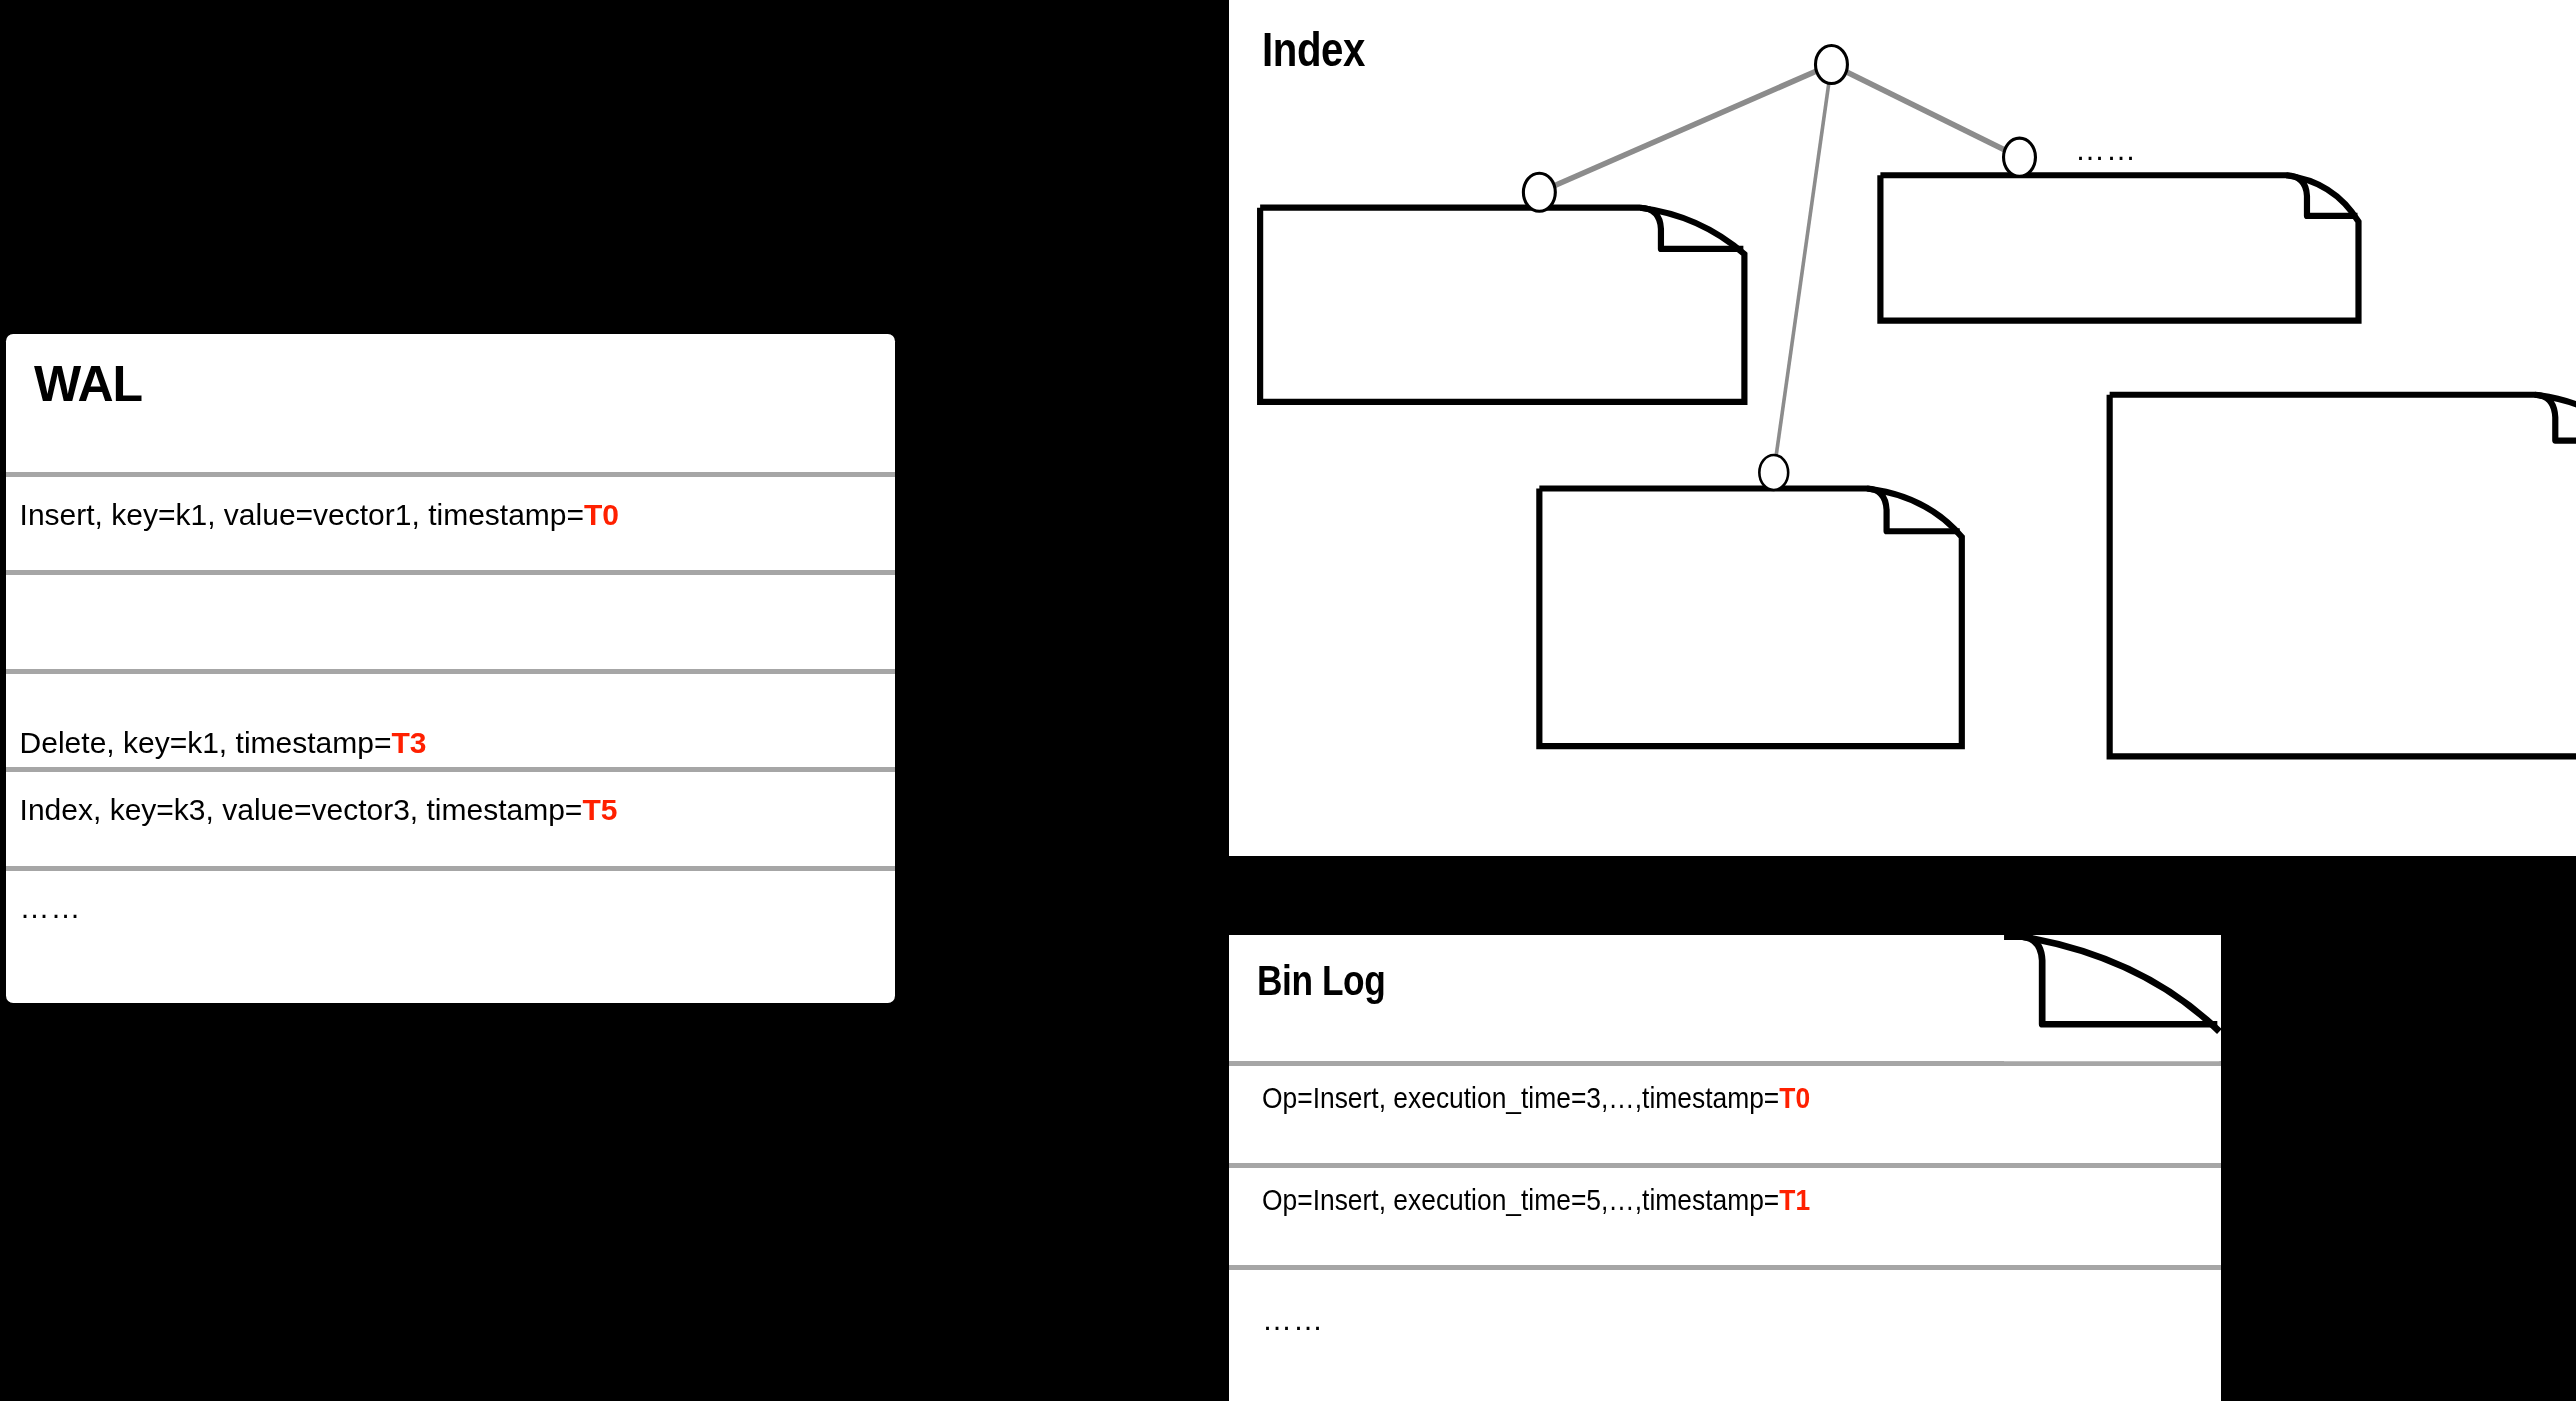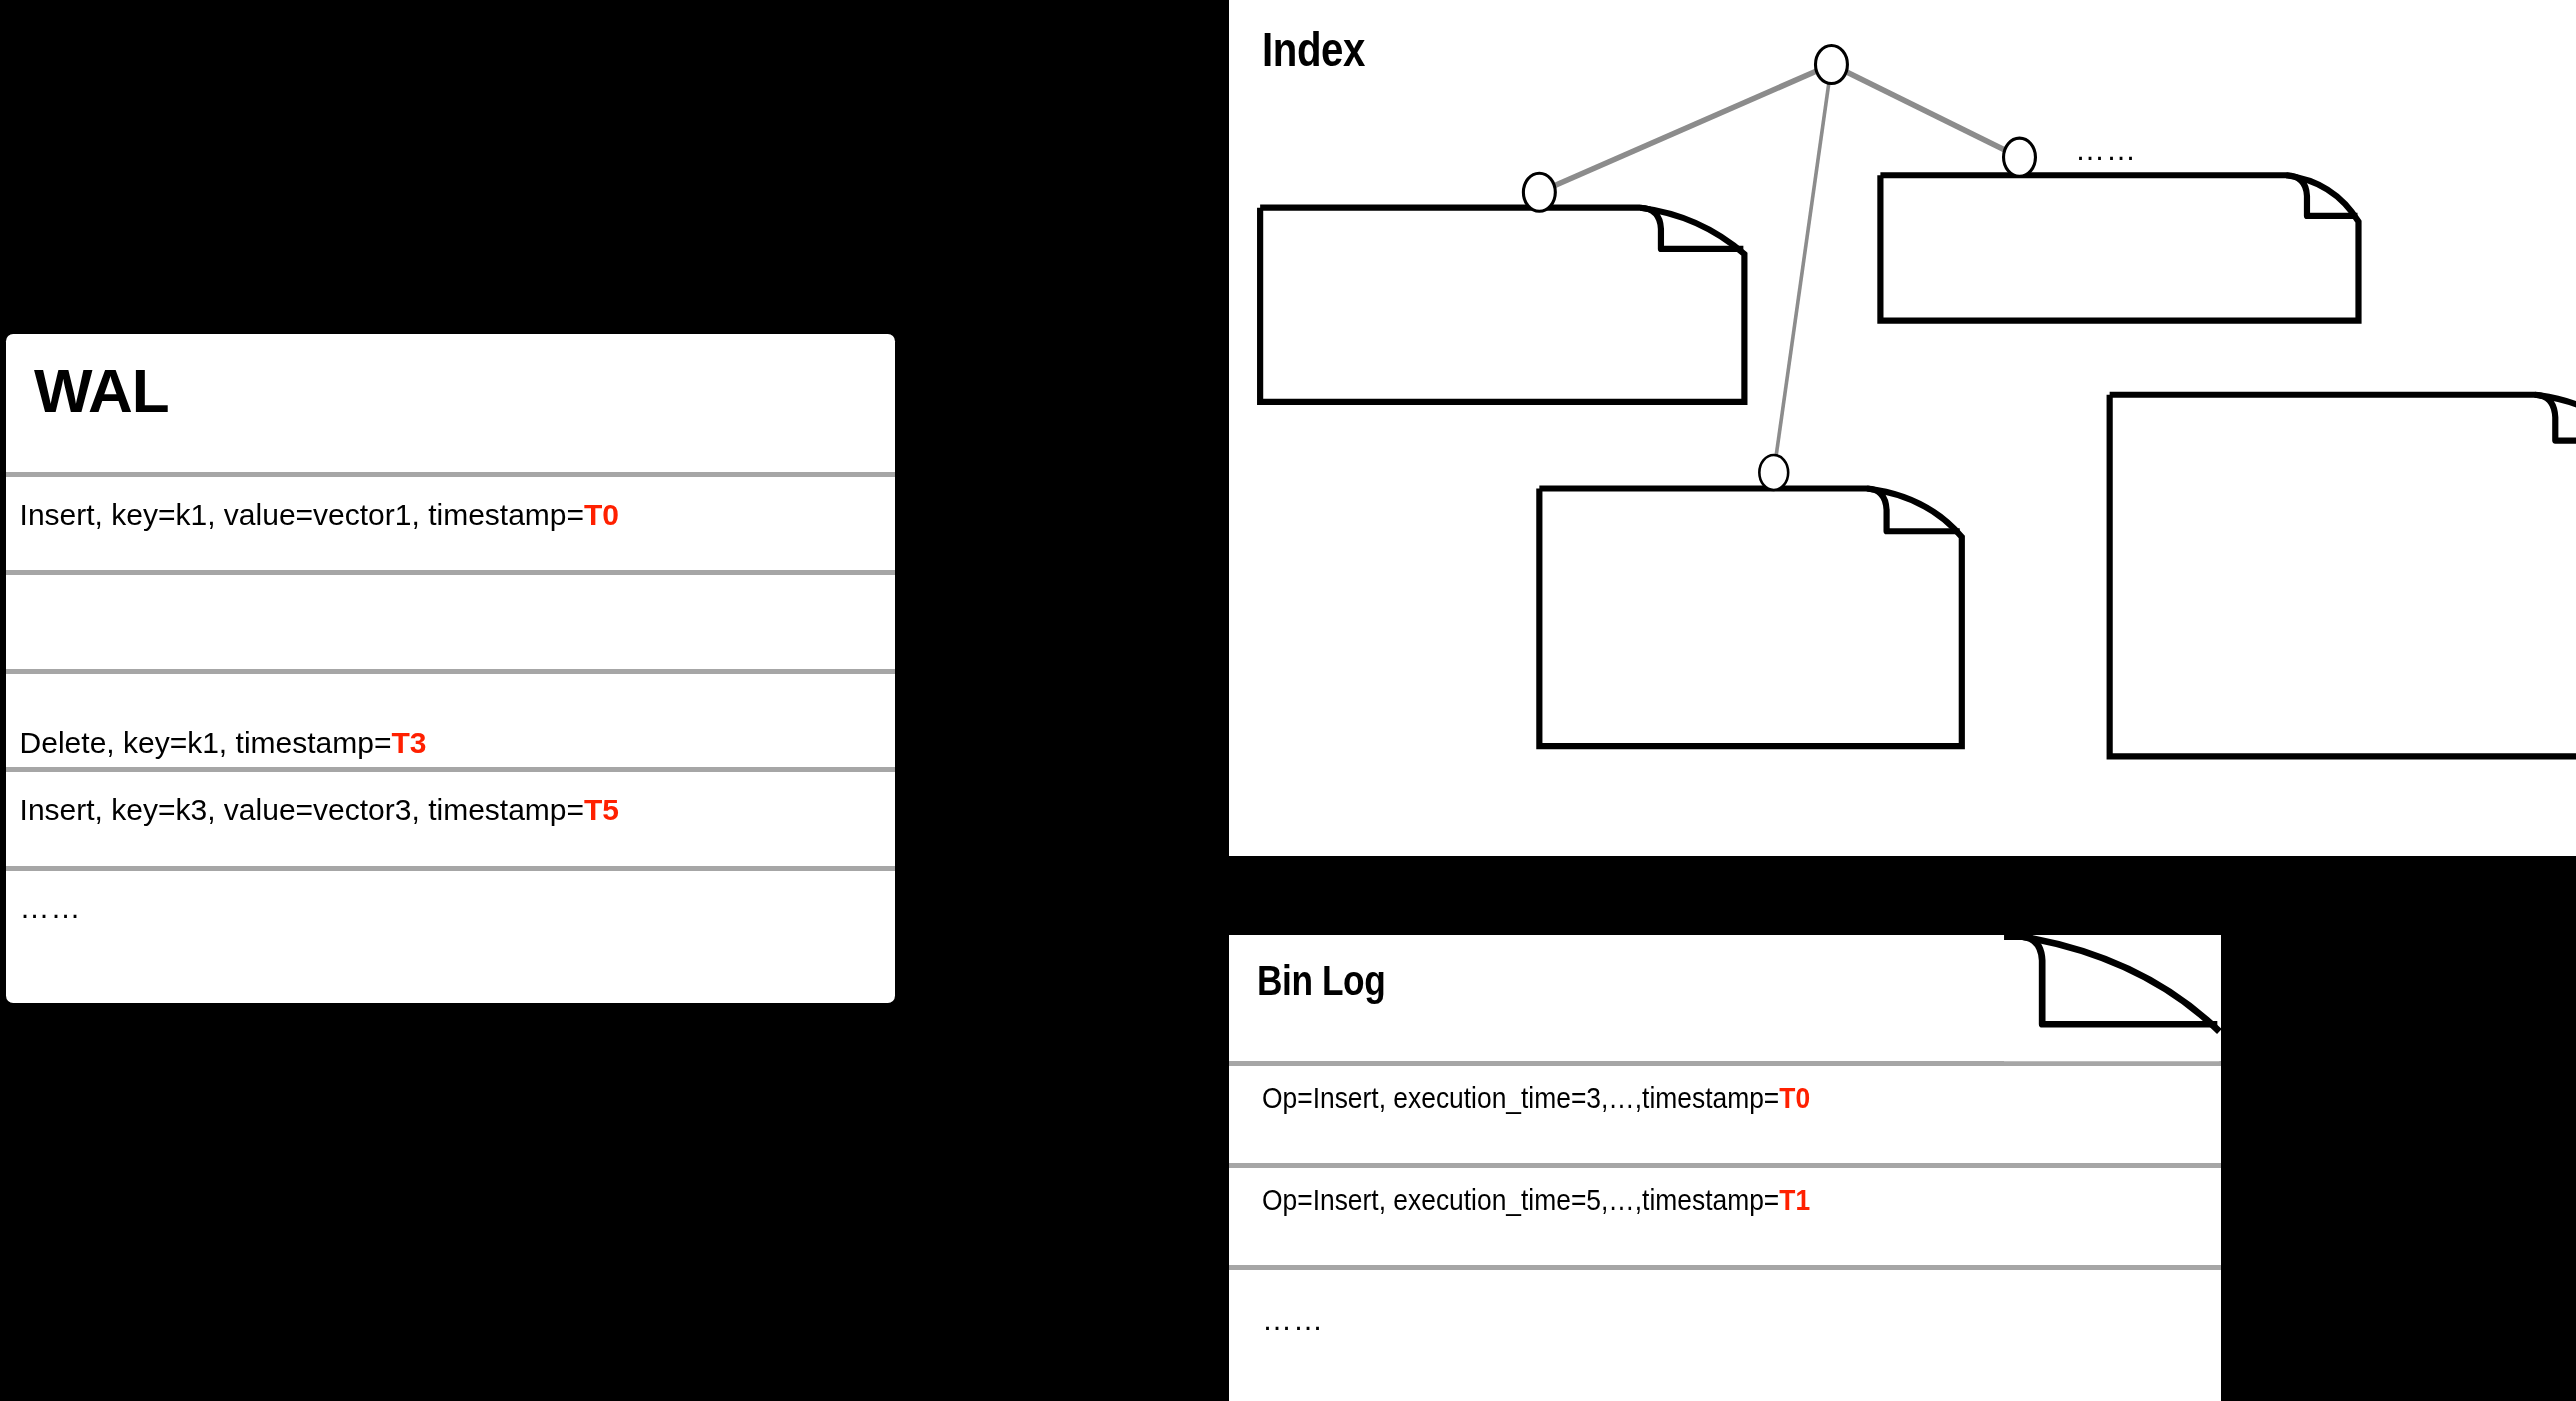--- a/index.html
+++ b/index.html
@@ -11,21 +11,21 @@
     overflow:hidden;
     font-family:"Liberation Sans", sans-serif;
   }
   .panel{position:absolute;background:#ffffff;}
   .panel-wal{left:6.2px;top:334px;width:889px;height:669px;border-radius:7.2px;}
   .panel-index{left:1229px;top:0px;width:1588px;height:856px;}
   .panel-binlog{left:1229px;top:935px;width:992px;height:467px;}
 
   .ttl{position:absolute;font-weight:bold;color:#000;letter-spacing:-0.5px;
        transform:scaleX(.82);transform-origin:left center;white-space:nowrap;}
-  .ttl-wal{left:34px;top:355px;font-size:62px;letter-spacing:-1px;transform:none;}
+  .ttl-wal{left:34px;top:355px;font-size:50px;letter-spacing:-1px;transform:none;}
   .ttl-index{left:1262px;top:20.6px;font-size:49px;}
   .ttl-delete{left:2159px;top:433px;font-size:41px;}
   .ttl-binlog{left:1257px;top:956px;font-size:43px;}
 
   .hr{position:absolute;background:#a6a6a6;height:4.6px;}
 
   .row{position:absolute;white-space:nowrap;color:#000;font-size:30px;}
   .row.sq{transform:scaleX(.88);transform-origin:left center;}
   .row .ts{color:#ff2000;font-weight:bold;}
   .dots{position:absolute;white-space:nowrap;color:#000;font-size:30px;letter-spacing:1px;}
@@ -47,21 +47,21 @@
 
   <div class="hr" style="left:6.2px;top:570px;width:889px;"></div>
 
   <div class="hr" style="left:6.2px;top:669px;width:889px;"></div>
   <div class="row" style="left:19.6px;top:694px;margin-top:32px;">
     <span>Delete, key=k1, timestamp=</span><span class="ts">T3</span>
   </div>
 
   <div class="hr" style="left:6.2px;top:767px;width:889px;"></div>
   <div class="row" style="left:19.6px;top:793px;">
-    <span>Insert, key=k3, value=vector3, timestamp=</span><span class="ts">T5</span>
+    <span>Index, key=k3, value=vector3, timestamp=</span><span class="ts">T5</span>
   </div>
 
   <div class="hr" style="left:6.2px;top:866px;width:889px;"></div>
   <div class="dots" style="left:19.6px;top:891px;">……</div>
 
   <div class="panel panel-index"></div>
   <div class="ttl ttl-index">Index</div>
 
   <div class="hr" style="left:1260px;top:265px;width:381px;"></div>
   <div class="row sq" style="left:1273px;top:281px;">

